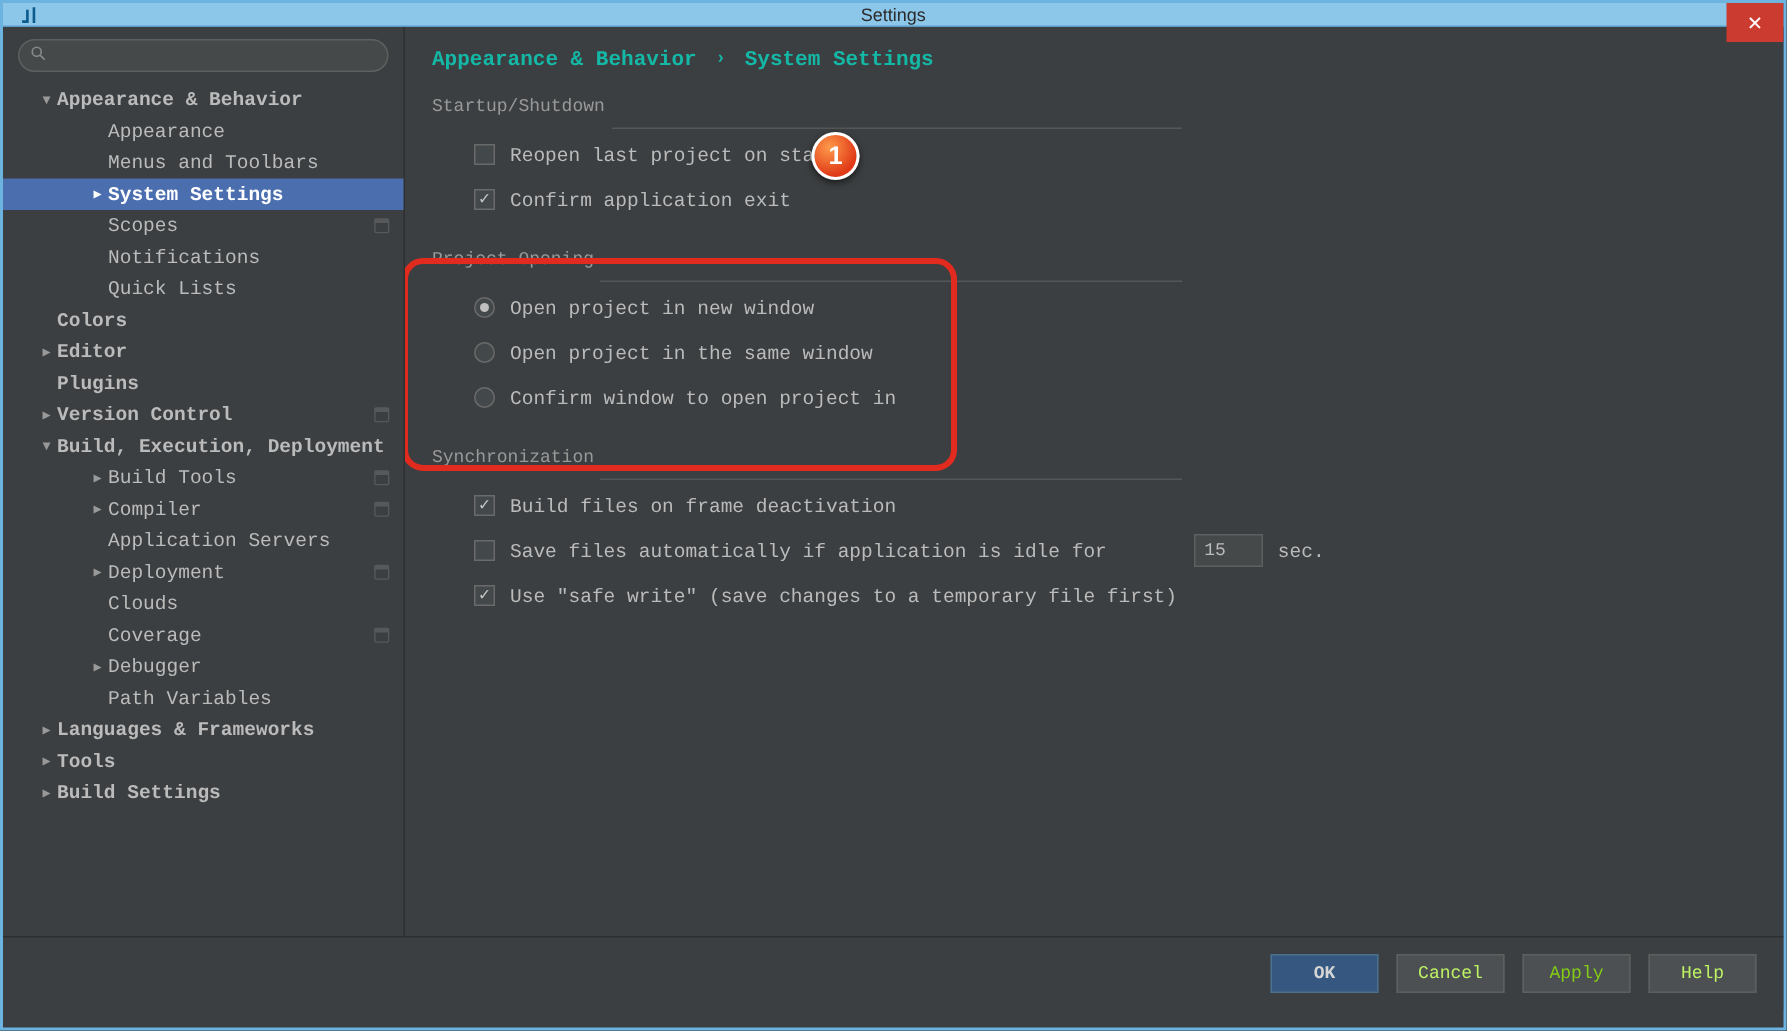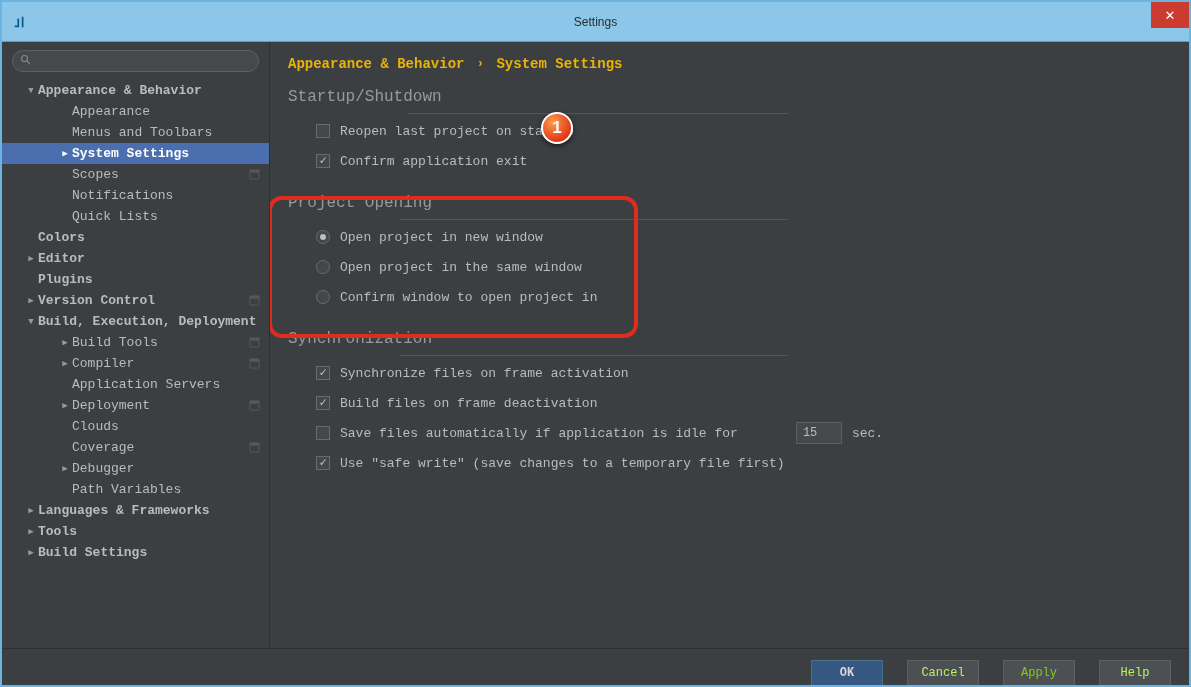--- a/index.html
+++ b/index.html
@@ -7,21 +7,21 @@
     font-family: Consolas, 'Courier New', monospace;
     font-size: 13px;
     background: #3c3f41;
     color: #bbbbbb;
     width: 1191px;
     height: 687px;
     overflow: hidden;
     border: 2px solid #6cb3e0;
   }
   .titlebar {
-    height: 40px;
+    height: 16px;
     background: #8cc6e9;
     display: flex;
     align-items: center;
     position: relative;
     color: #2b2b2b;
     border-bottom: 1px solid #5a9cc7;
   }
   .titlebar-icon {
     width: 24px;
     height: 24px;
@@ -130,36 +130,36 @@
 
   .main {
     flex: 1;
     padding: 14px 18px;
     overflow: auto;
     position: relative;
   }
   .breadcrumb {
     font-size: 14px;
     font-weight: bold;
-    color: #eab308;
+    color: #14b8a6;
     margin-bottom: 16px;
   }
   .breadcrumb .sep {
     margin: 0 4px;
     font-size: 12px;
     position: relative;
     top: -1px;
   }
   fieldset.group {
     border: none;
     margin-bottom: 18px;
     position: relative;
   }
   fieldset.group legend {
-    font-size: 16px;
+    font-size: 12px;
     color: #999;
     padding-right: 8px;
   }
   fieldset.group::after {
     content: "";
     position: absolute;
     top: 8px;
     height: 1px;
     background: #555;
   }
@@ -249,21 +249,21 @@
     align-items: center;
     justify-content: center;
     pointer-events: none;
   }
   .footer {
     height: 49px;
     border-top: 1px solid #2d2f30;
     display: flex;
     align-items: center;
     justify-content: flex-end;
-    gap: 24px;
+    gap: 12px;
     padding: 0 18px;
     background: #3c3f41;
   }
   .btn {
     min-width: 72px;
     height: 26px;
     border: 1px solid #5e6060;
     background: #4c5052;
     color: #bef264;
     font-family: inherit;
@@ -478,24 +478,20 @@
         </div>
       </div>
     </fieldset>
 
     <fieldset class="group">
       <legend>Synchronization</legend>
       <div class="group-line" style="left:112px;width:388px"></div>
       <div class="group-body">
         <div class="opt-row">
           <span class="checkbox checked"></span>
-          <span>Synchronize files on frame activation</span>
-        </div>
-        <div class="opt-row">
-          <span class="checkbox checked"></span>
           <span>Build files on frame deactivation</span>
         </div>
         <div class="opt-row">
           <span class="checkbox"></span>
           <span>Save files automatically if application is idle for</span>
           <input class="num-input" value="15" style="">
           <span>sec.</span>
         </div>
         <div class="opt-row">
           <span class="checkbox checked"></span>

